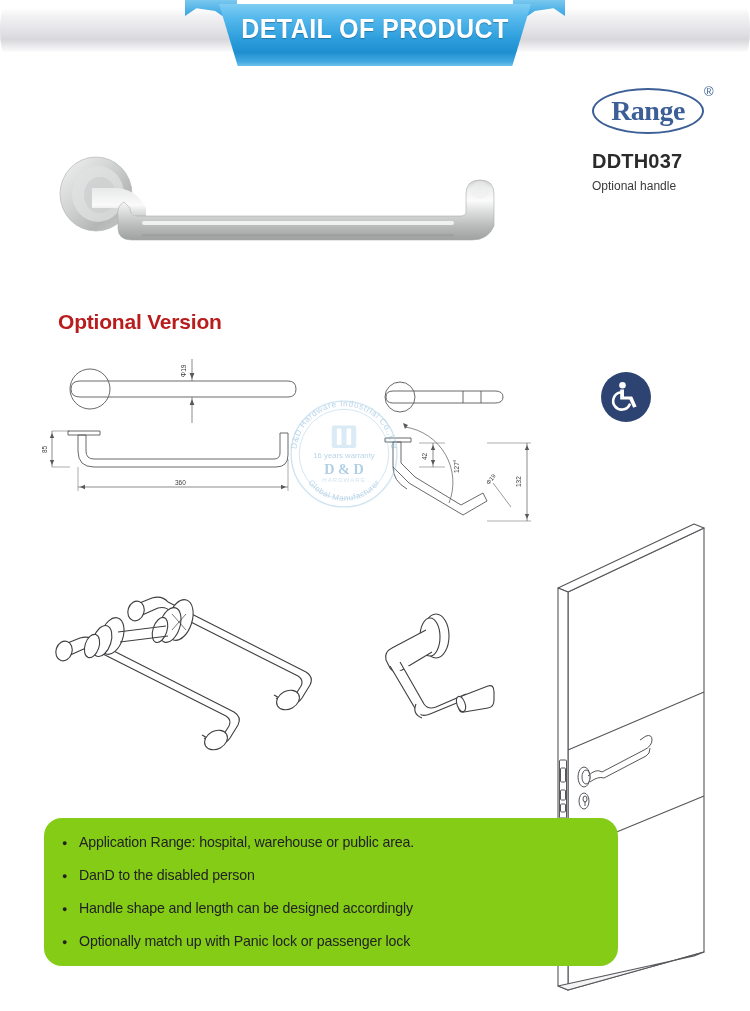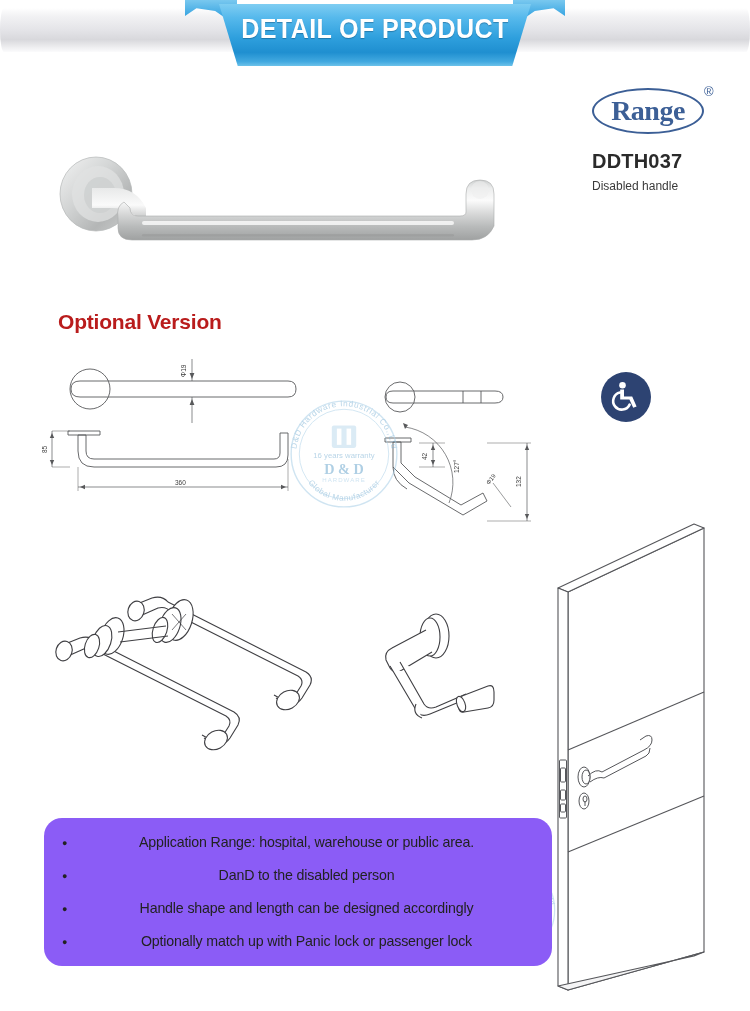--- a/index.html
+++ b/index.html
@@ -181,25 +181,24 @@
     opacity: 0.55;
     pointer-events: none;
   }
   .wm-1 { left: 283px; top: 393px; width: 122px; height: 122px; }
   .wm-2 { left: 452px; top: 855px; width: 110px; height: 110px; }
 
   
   .features-box {
     position: absolute;
     left: 44px; top: 818px;
-    width: 508px; height: 148px;
-    background: #8b5cf6;
+    width: 574px; height: 148px;
+    background: #84cc16;
     border-radius: 18px;
     overflow: hidden;
-    text-align: center;
   }
   .features-list {
     margin: 0;
     padding: 16px 18px 0 18px;
     list-style: none;
   }
   .feature-item {
     position: relative;
     padding-left: 17px;
     font-size: 14.2px;
@@ -233,21 +232,21 @@
     </div>
   </div>
 
   <div class="brand-block">
     <div class="logo-wrap">
       <div class="logo-ellipse"></div>
       <div class="logo-text">Range</div>
       <div class="logo-r">®</div>
     </div>
     <div class="model-code">DDTH037</div>
-    <div class="model-desc">Disabled handle</div>
+    <div class="model-desc">Optional handle</div>
   </div>
 
   <svg class="hero-photo" viewBox="0 0 500 110">
     <defs>
       <linearGradient id="steelBar" x1="0" y1="0" x2="0" y2="1">
         <stop offset="0%" stop-color="#cfd1d1"></stop>
         <stop offset="14%" stop-color="#eceded"></stop>
         <stop offset="34%" stop-color="#fbfbfb"></stop>
         <stop offset="55%" stop-color="#d9dada"></stop>
         <stop offset="78%" stop-color="#b8baba"></stop>

